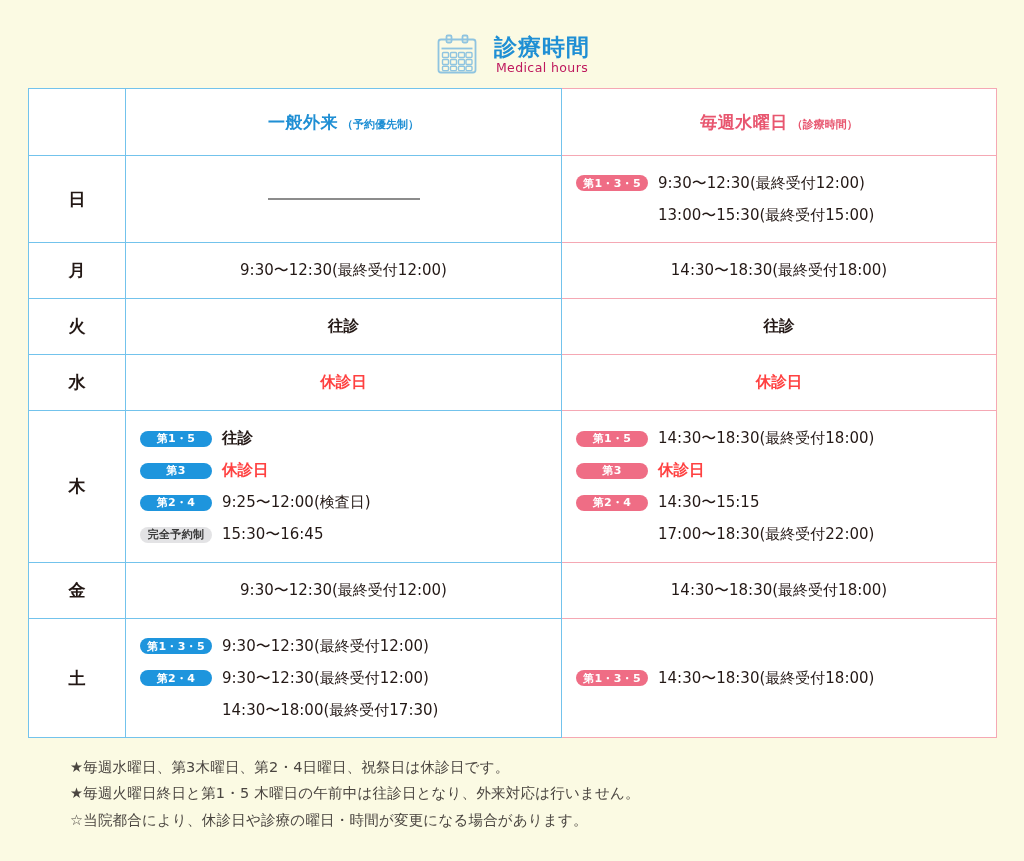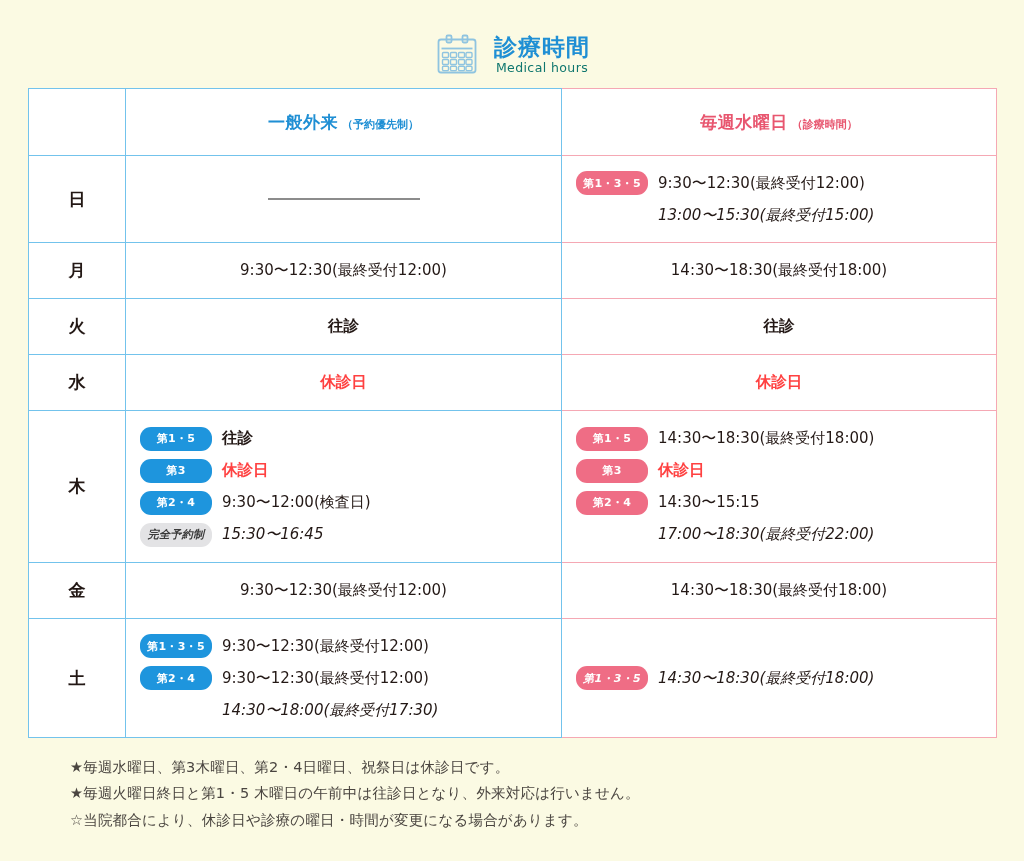--- a/index.html
+++ b/index.html
@@ -30,21 +30,21 @@
   .title-main {
     font-size: 23px;
     font-weight: bold;
     color: #1f8fd4;
     letter-spacing: 1px;
     line-height: 1.1;
   }
 
   .title-sub {
     font-size: 12.5px;
-    color: #0f766e;
+    color: #be185d;
     letter-spacing: 0.4px;
     margin-top: 0;
   }
 
   
   .table-wrap { padding: 0 28px; }
 
   table.hours {
     width: 968px;
     border-collapse: collapse;
@@ -119,29 +119,29 @@
 
   
   .lines { padding: 12px 0 12px 14px; }
 
   .line {
     display: flex;
     align-items: center;
     min-height: 30px;
     margin-bottom: 2px;
   }
-  .line:last-child { margin-bottom: 0; font-style: italic; }
+  .line:last-child { margin-bottom: 0; }
 
   .badge-slot { width: 82px; flex: none; display: flex; }
 
   .badge {
     display: inline-flex;
     align-items: center;
     justify-content: center;
-    height: 24px;
+    height: 16px;
     min-width: 72px;
     padding: 0 6px;
     border-radius: 11px;
     font-size: 11px;
     font-weight: bold;
     color: #ffffff;
     letter-spacing: 0.3px;
     white-space: nowrap;
   }
   .badge.blue { background: #1e95dd; }
@@ -279,21 +279,21 @@
               <div class="line">
                 <div class="badge-slot">
                   <span class="badge blue">第3</span>
                 </div>
                 <span class="line-text rest">休診日</span>
               </div>
               <div class="line">
                 <div class="badge-slot">
                   <span class="badge blue">第2・4</span>
                 </div>
-                <span class="line-text">9:30〜12:00(検査日)</span>
+                <span class="line-text">9:25〜12:00(検査日)</span>
               </div>
               <div class="line">
                 <div class="badge-slot">
                   <span class="badge gray">完全予約制</span>
                 </div>
                 <span class="line-text">15:30〜16:45</span>
               </div>
             </div>
           </td>
           <td class="b-biyo">

